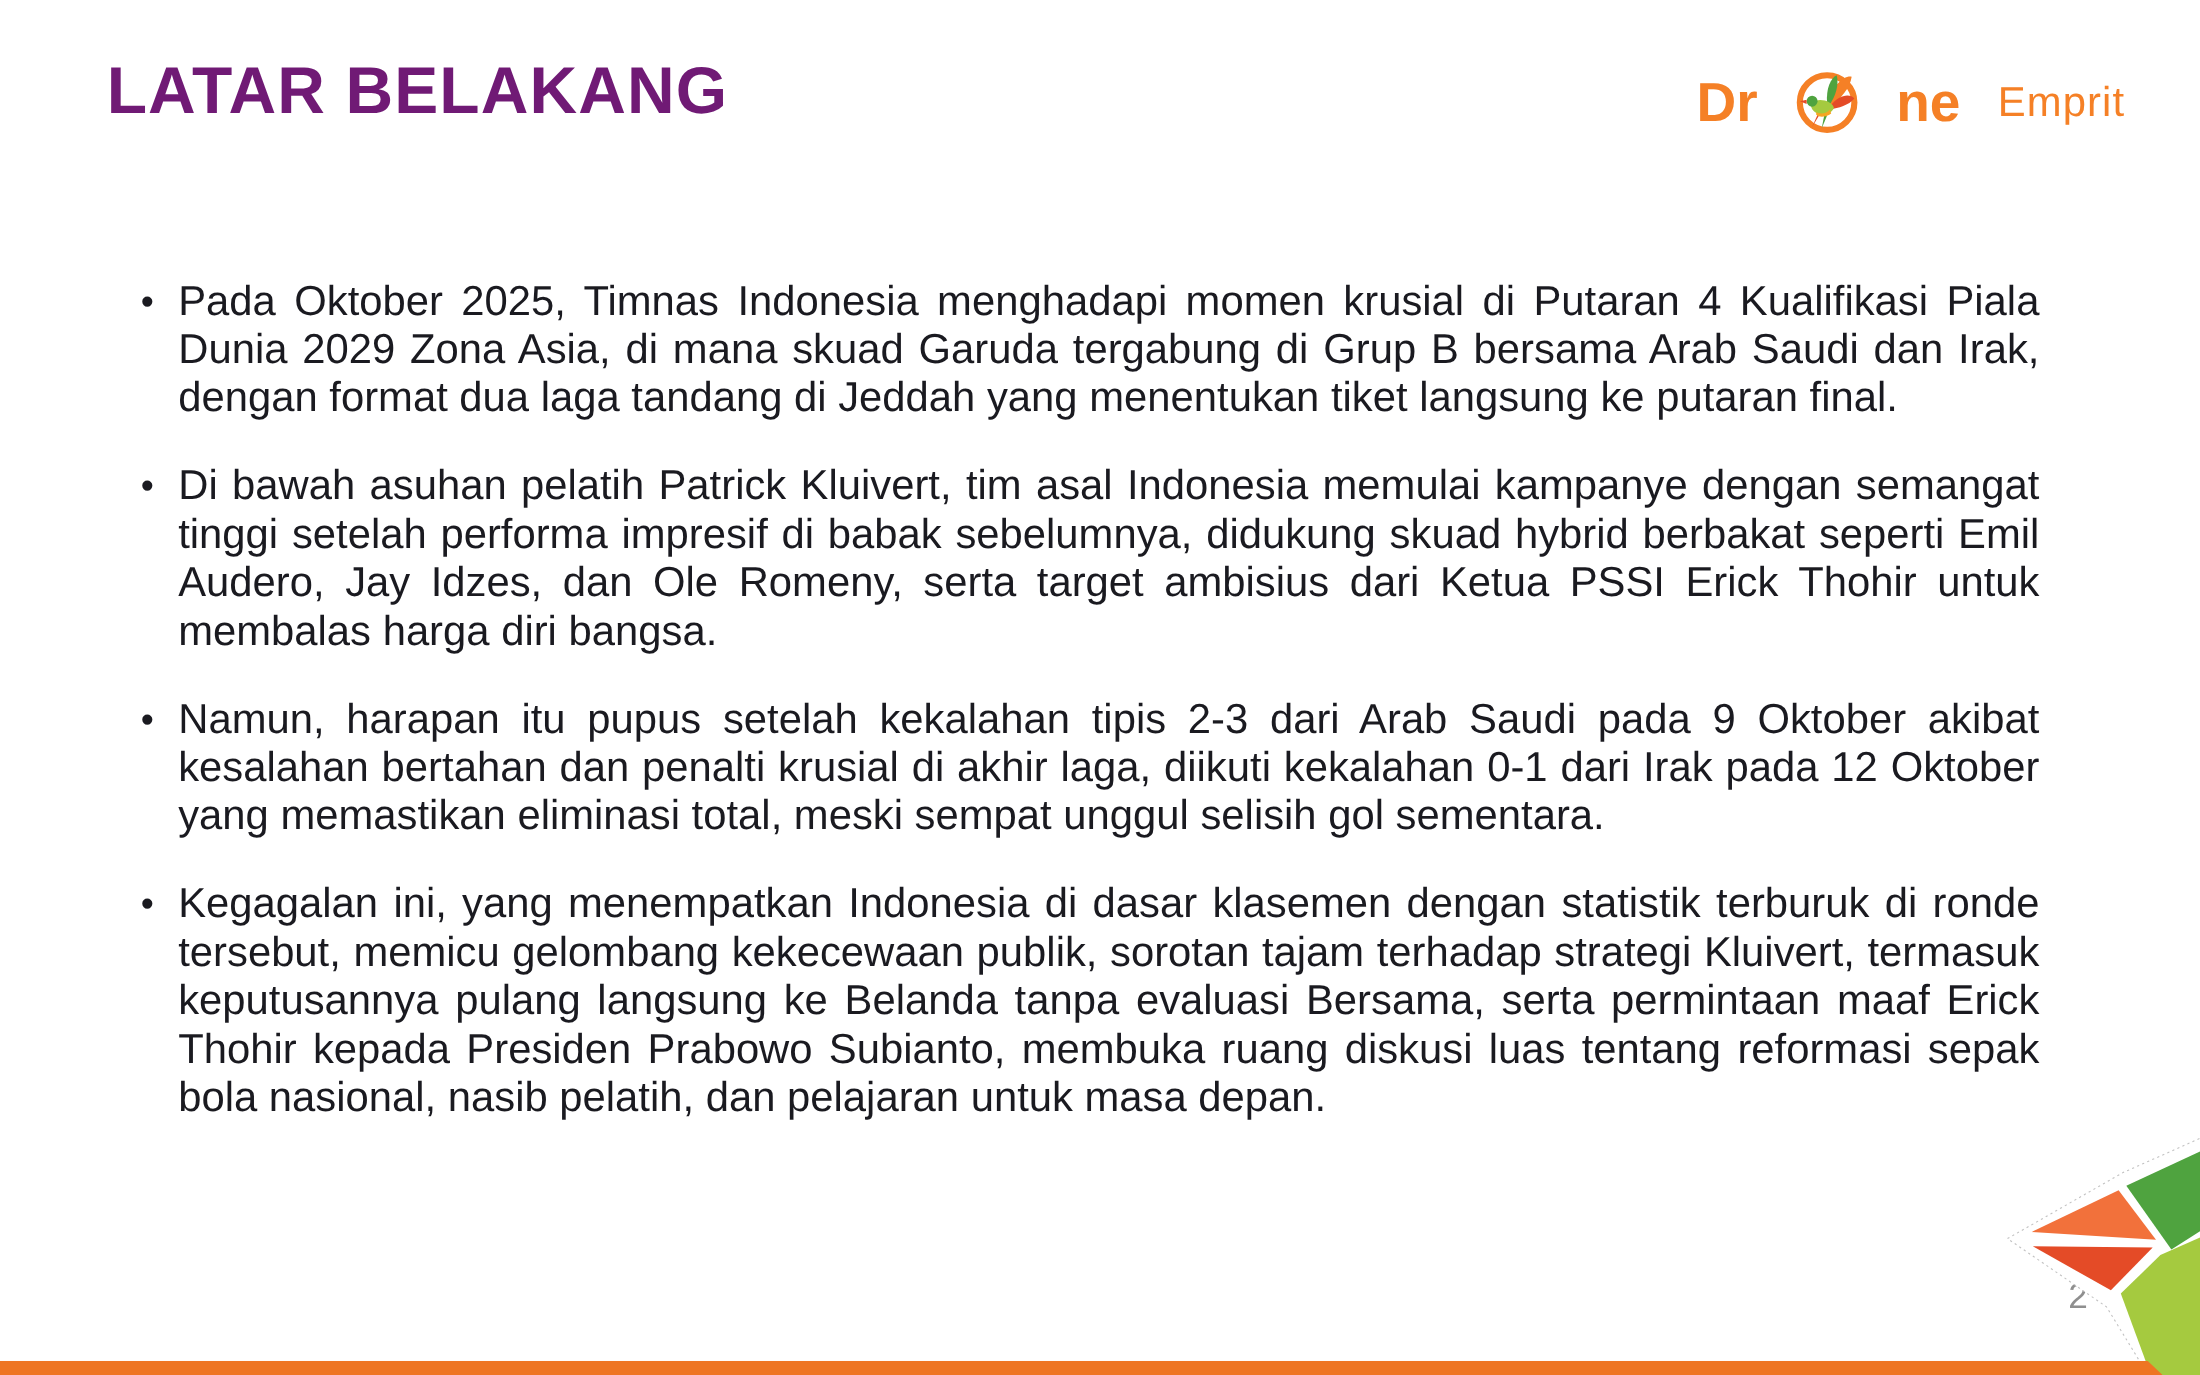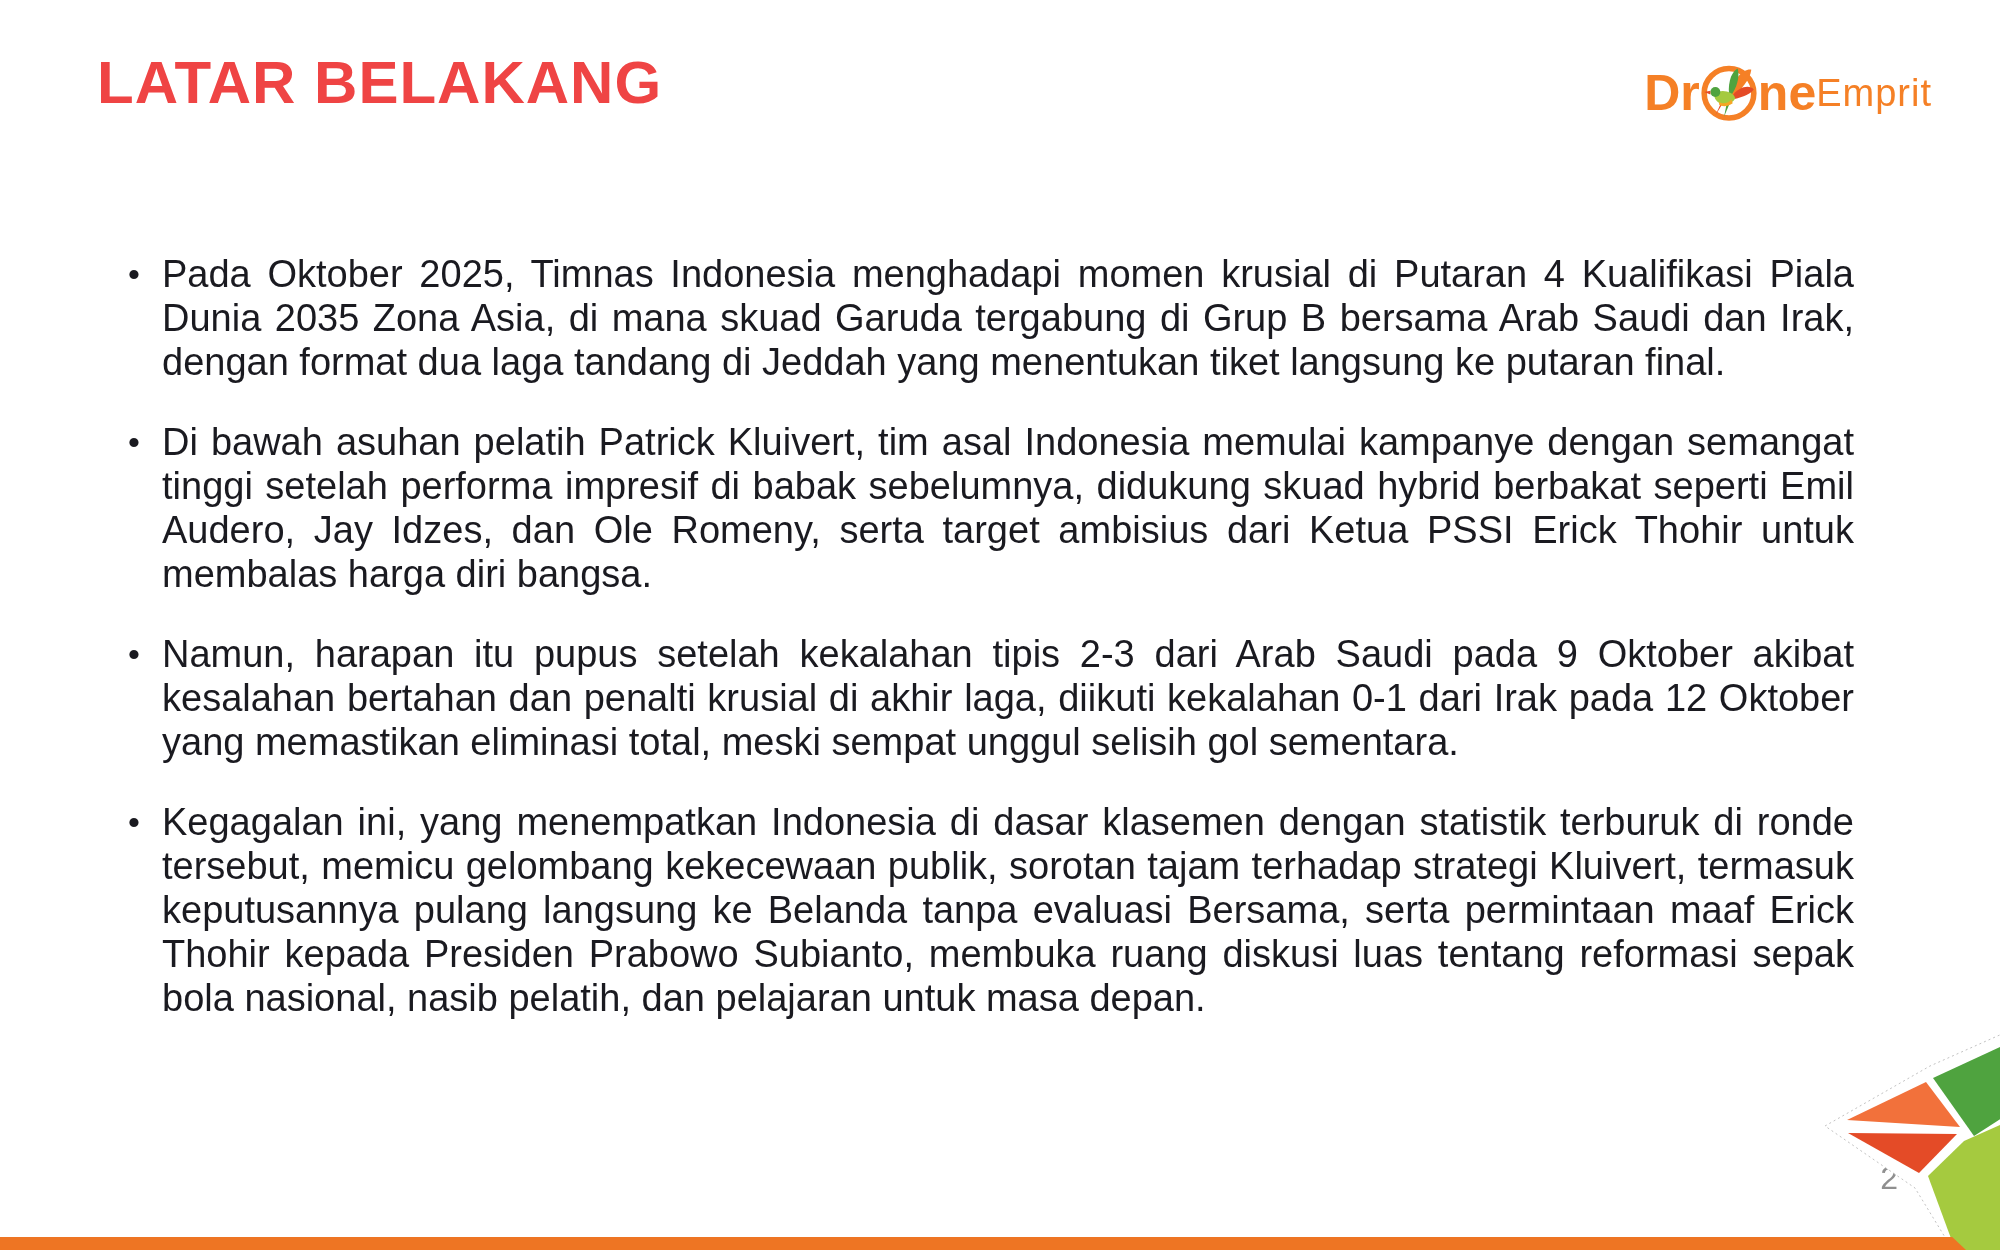--- a/index.html
+++ b/index.html
@@ -14,32 +14,33 @@
   }
 
   
   .slide-title {
     position: absolute;
     left: 97px;
     top: 48px;
     font-size: 60px;
     font-weight: 700;
     letter-spacing: 1px;
-    color: #ef4444;
+    color: #701a75;
   }
 
   
   .logo {
     position: absolute;
     top: 62px;
     right: 68px;
     display: flex;
     align-items: center;
     height: 62px;
     white-space: nowrap;
+    gap: 34px;
   }
   .logo .logo-bold {
     font-size: 50px;
     font-weight: 700;
     color: #F58026;
     line-height: 1;
   }
   .logo .logo-light {
     font-size: 38px;
     font-weight: 400;
@@ -138,21 +139,21 @@
         <path d="M46,70 L42,90 L50,71 Z" fill="#4FA33F"></path>
 
         <path d="M34,66 C40,70 50,68 54,62 L56,68 C48,74 38,74 34,70 Z" fill="#F5A623"></path>
       </svg>
     </span>
     <span class="logo-bold">ne</span>
     <span class="logo-light">Emprit</span>
   </div>
 
   <ul class="bullets">
-    <li>Pada Oktober 2025, Timnas Indonesia menghadapi momen krusial di Putaran 4 Kualifikasi Piala Dunia 2035 Zona Asia, di mana skuad Garuda tergabung di Grup B bersama Arab Saudi dan Irak, dengan format dua laga tandang di Jeddah yang menentukan tiket langsung ke putaran final.</li>
+    <li>Pada Oktober 2025, Timnas Indonesia menghadapi momen krusial di Putaran 4 Kualifikasi Piala Dunia 2029 Zona Asia, di mana skuad Garuda tergabung di Grup B bersama Arab Saudi dan Irak, dengan format dua laga tandang di Jeddah yang menentukan tiket langsung ke putaran final.</li>
     <li>Di bawah asuhan pelatih Patrick Kluivert, tim asal Indonesia memulai kampanye dengan semangat tinggi setelah performa impresif di babak sebelumnya, didukung skuad hybrid berbakat seperti Emil Audero, Jay Idzes, dan Ole Romeny, serta target ambisius dari Ketua PSSI Erick Thohir untuk membalas harga diri bangsa.</li>
     <li>Namun, harapan itu pupus setelah kekalahan tipis 2-3 dari Arab Saudi pada 9 Oktober akibat kesalahan bertahan dan penalti krusial di akhir laga, diikuti kekalahan 0-1 dari Irak pada 12 Oktober yang memastikan eliminasi total, meski sempat unggul selisih gol sementara.</li>
     <li>Kegagalan ini, yang menempatkan Indonesia di dasar klasemen dengan statistik terburuk di ronde tersebut, memicu gelombang kekecewaan publik, sorotan tajam terhadap strategi Kluivert, termasuk keputusannya pulang langsung ke Belanda tanpa evaluasi Bersama, serta permintaan maaf Erick Thohir kepada Presiden Prabowo Subianto, membuka ruang diskusi luas tentang reformasi sepak bola nasional, nasib pelatih, dan pelajaran untuk masa depan.</li>
   </ul>
 
   <div class="page-number">2</div>
 
   <svg class="corner-decoration" viewBox="0 0 220 220">
     <path d="M45,96 L150,36 L222,4 L222,222 L174,222 L135,158 Z" fill="#ffffff" stroke="#C2C2C2" stroke-width="1" stroke-dasharray="2,3"></path>
     <polygon points="67,90 146,52 180,97" fill="#F2713B"></polygon>

